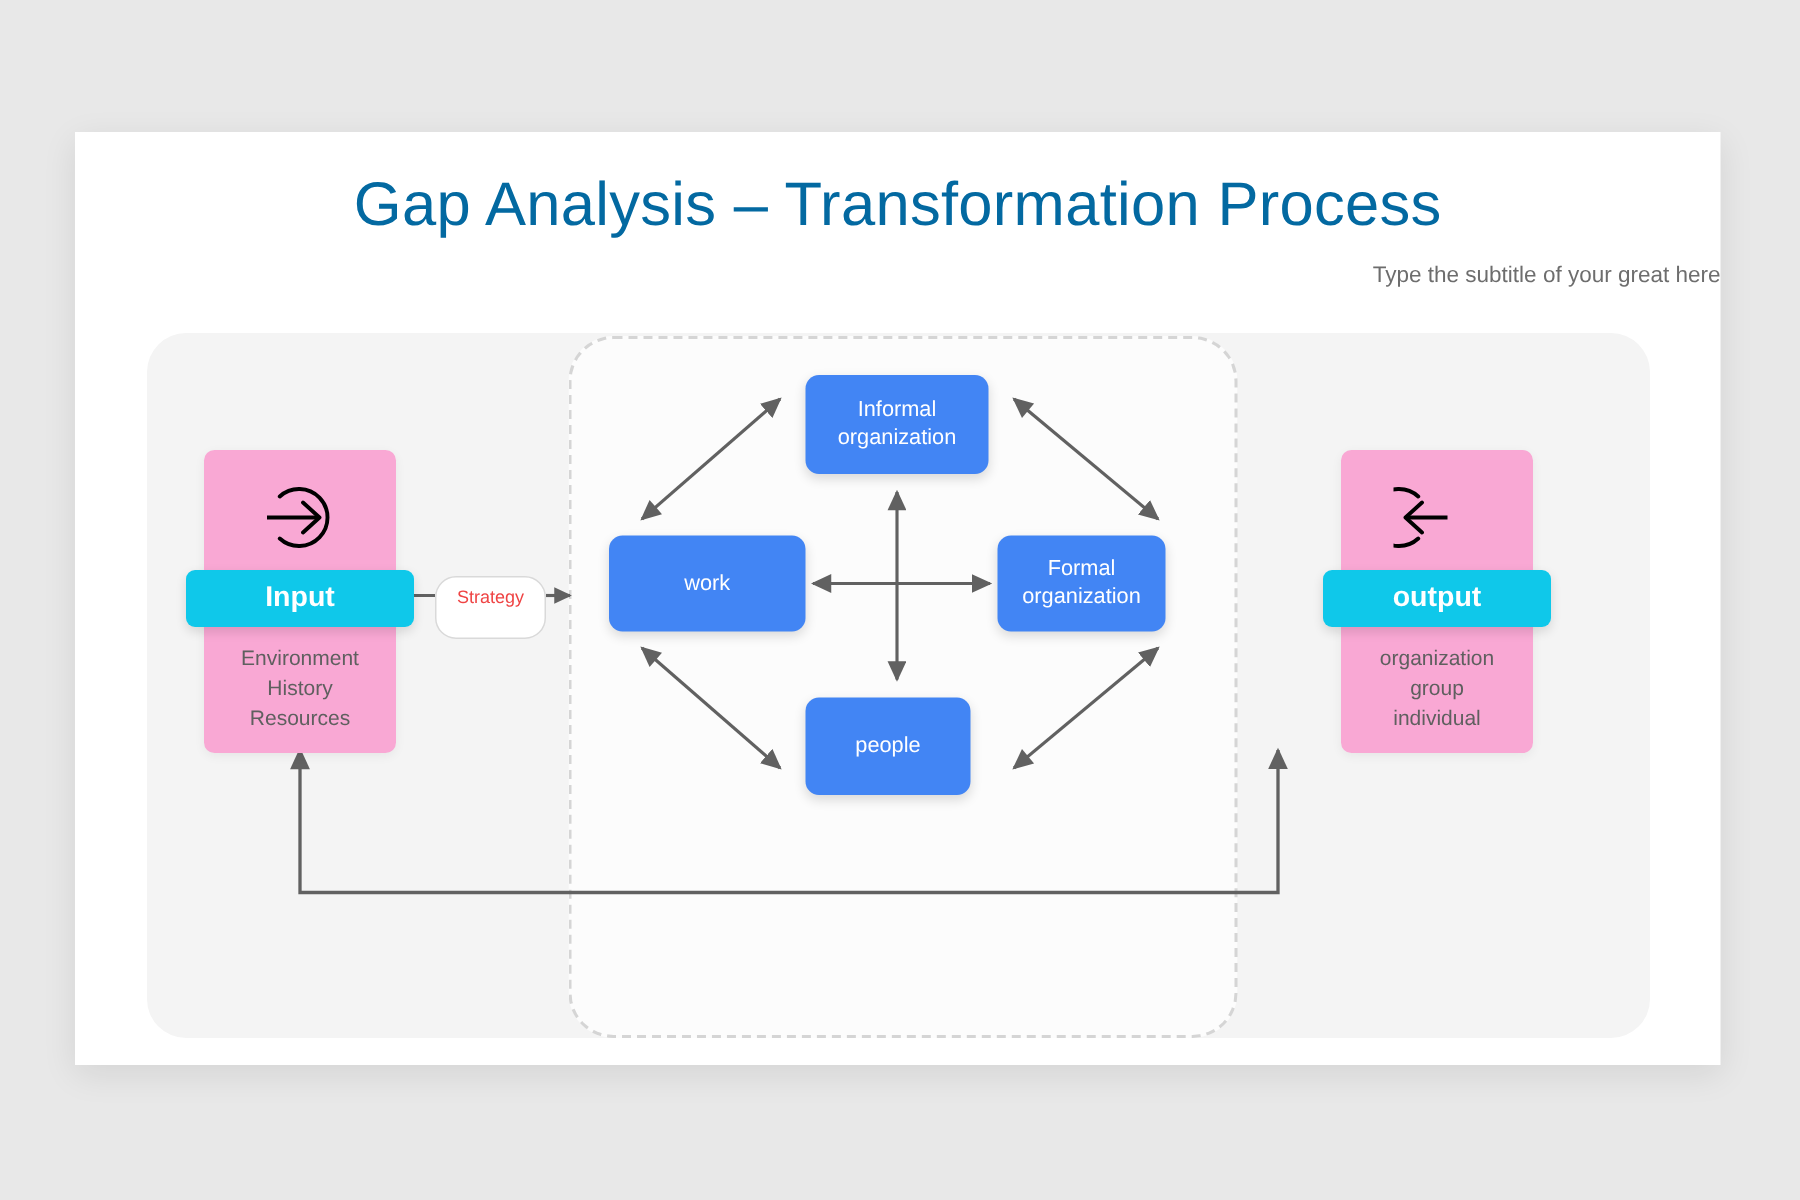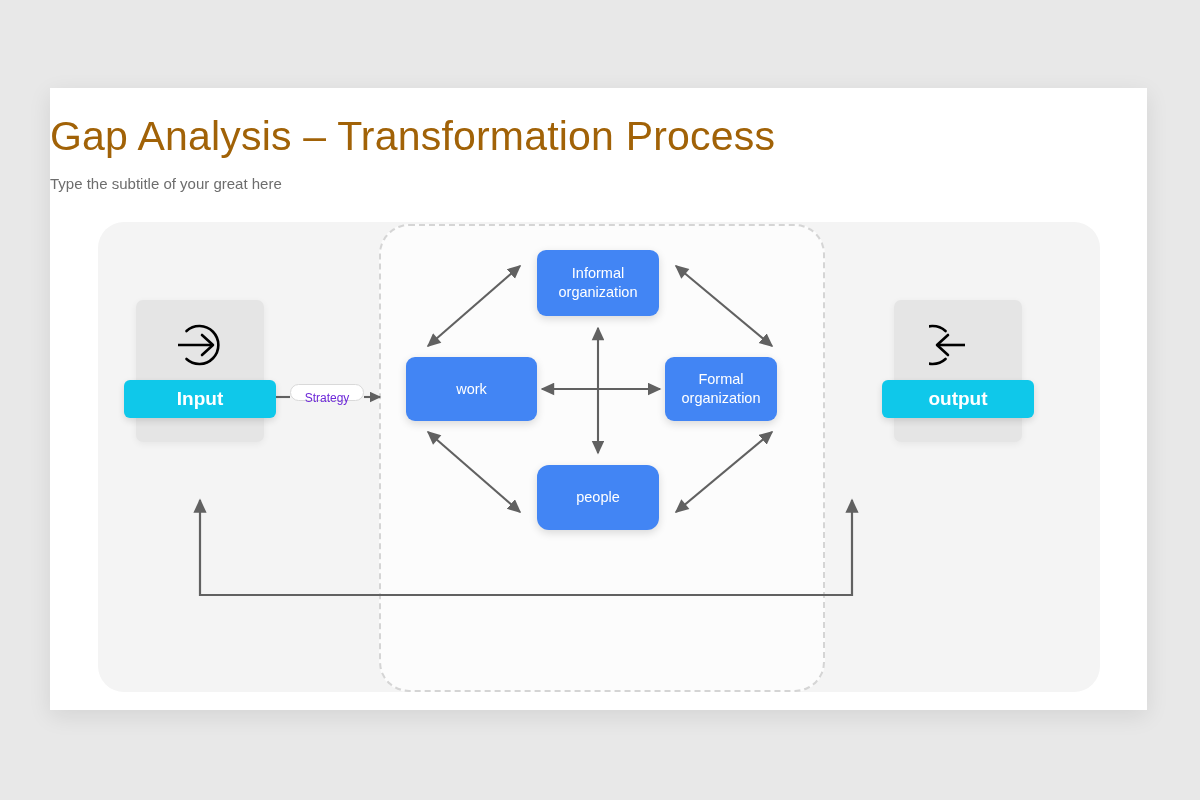--- a/index.html
+++ b/index.html
@@ -25,54 +25,54 @@
     background: #ffffff;
     box-shadow: 0 6px 22px rgba(0,0,0,0.09);
   }
 
   
   .slide-title {
     position: absolute;
     left: 0;
     top: 25px;
     width: 100%;
-    text-align: left;
+    text-align: center;
     font-size: 41px;
     font-weight: 400;
-    color: #a16207;
+    color: #0369a1;
     letter-spacing: 0.2px;
     white-space: nowrap;
   }
   .slide-subtitle {
     position: absolute;
     left: 0;
     top: 87px;
     width: 100%;
-    text-align: left;
+    text-align: right;
     font-size: 15px;
     font-weight: 400;
     color: #6d6d6d;
   }
 
   
   .panel {
     position: absolute;
     left: 48px;
     top: 134px;
     width: 1002px;
     height: 470px;
     background: #f4f4f4;
     border-radius: 26px;
   }
 
   
   .side-card {
     position: absolute;
     width: 128px;
-    background: #e5e5e5;
+    background: #f9a8d4;
     border-radius: 7px;
     box-shadow: 0 2px 7px rgba(0,0,0,0.06);
     text-align: center;
     padding-top: 14px;
     padding-bottom: 14px;
   }
   .side-card.input  { left: 86px;  top: 212px; }
   .side-card.output { left: 844px; top: 212px; }
 
   .card-icon {
@@ -126,36 +126,36 @@
     line-height: 19px;
     display: flex;
     align-items: center;
     justify-content: center;
     text-align: center;
     box-shadow: 0 3px 8px rgba(0,0,0,0.14);
   }
   .node.top    { left: 487px; top: 162px; width: 122px; height: 66px; }
   .node.left   { left: 356px; top: 269px; width: 131px; height: 64px; }
   .node.right  { left: 615px; top: 269px; width: 112px; height: 64px; }
-  .node.bottom { left: 487px; top: 377px; width: 122px; height: 65px; border-radius: 12px; }
+  .node.bottom { left: 487px; top: 377px; width: 110px; height: 65px; }
 
   
   .strategy-pill {
     position: absolute;
     left: 240px;
     top: 296px;
     width: 74px;
-    height: 17px;
+    height: 42px;
     line-height: 27px;
     text-align: center;
     background: #ffffff;
     border: 1.4px solid #d9d9d9;
     border-radius: 14px;
     font-size: 12px;
-    color: #6d28d9;
+    color: #ef4444;
     box-sizing: border-box;
   }
 
   
   .overlay {
     position: absolute;
     left: 0;
     top: 0;
     width: 1097px;
     height: 622px;
@@ -247,28 +247,38 @@
     <div class="card-icon">
       <svg class="icon-svg" width="58" height="58" viewBox="0 0 58 58">
         <path d="M15.5,15.0 A19,19 0 1 1 15.5,43.0" fill="none" stroke="#000" stroke-width="2.6" stroke-linecap="round"></path>
         <line x1="7" y1="29" x2="41" y2="29" stroke="#000" stroke-width="2.6"></line>
         <path d="M31,19 L42,29 L31,39" fill="none" stroke="#000" stroke-width="2.6" stroke-linecap="round" stroke-linejoin="round"></path>
       </svg>
     </div>
     <div class="card-banner">
       <span>Input</span>
     </div>
+    <div class="card-list">
+      <div>Environment</div>
+      <div>History</div>
+      <div>Resources</div>
+    </div>
   </div>
 
   <div class="side-card output">
     <div class="card-icon">
       <svg class="icon-svg" width="58" height="58" viewBox="0 0 58 58">
         <path d="M16.5,15.0 A19,19 0 1 0 16.5,43.0" fill="none" stroke="#000" stroke-width="2.6" stroke-linecap="round"></path>
         <line x1="9" y1="29" x2="36" y2="29" stroke="#000" stroke-width="2.6"></line>
         <path d="M19,19 L8,29 L19,39" fill="none" stroke="#000" stroke-width="2.6" stroke-linecap="round" stroke-linejoin="round"></path>
       </svg>
     </div>
     <div class="card-banner">
       <span>output</span>
     </div>
+    <div class="card-list">
+      <div>organization</div>
+      <div>group</div>
+      <div>individual</div>
+    </div>
   </div>
 
 </div>
 
 </body></html>

